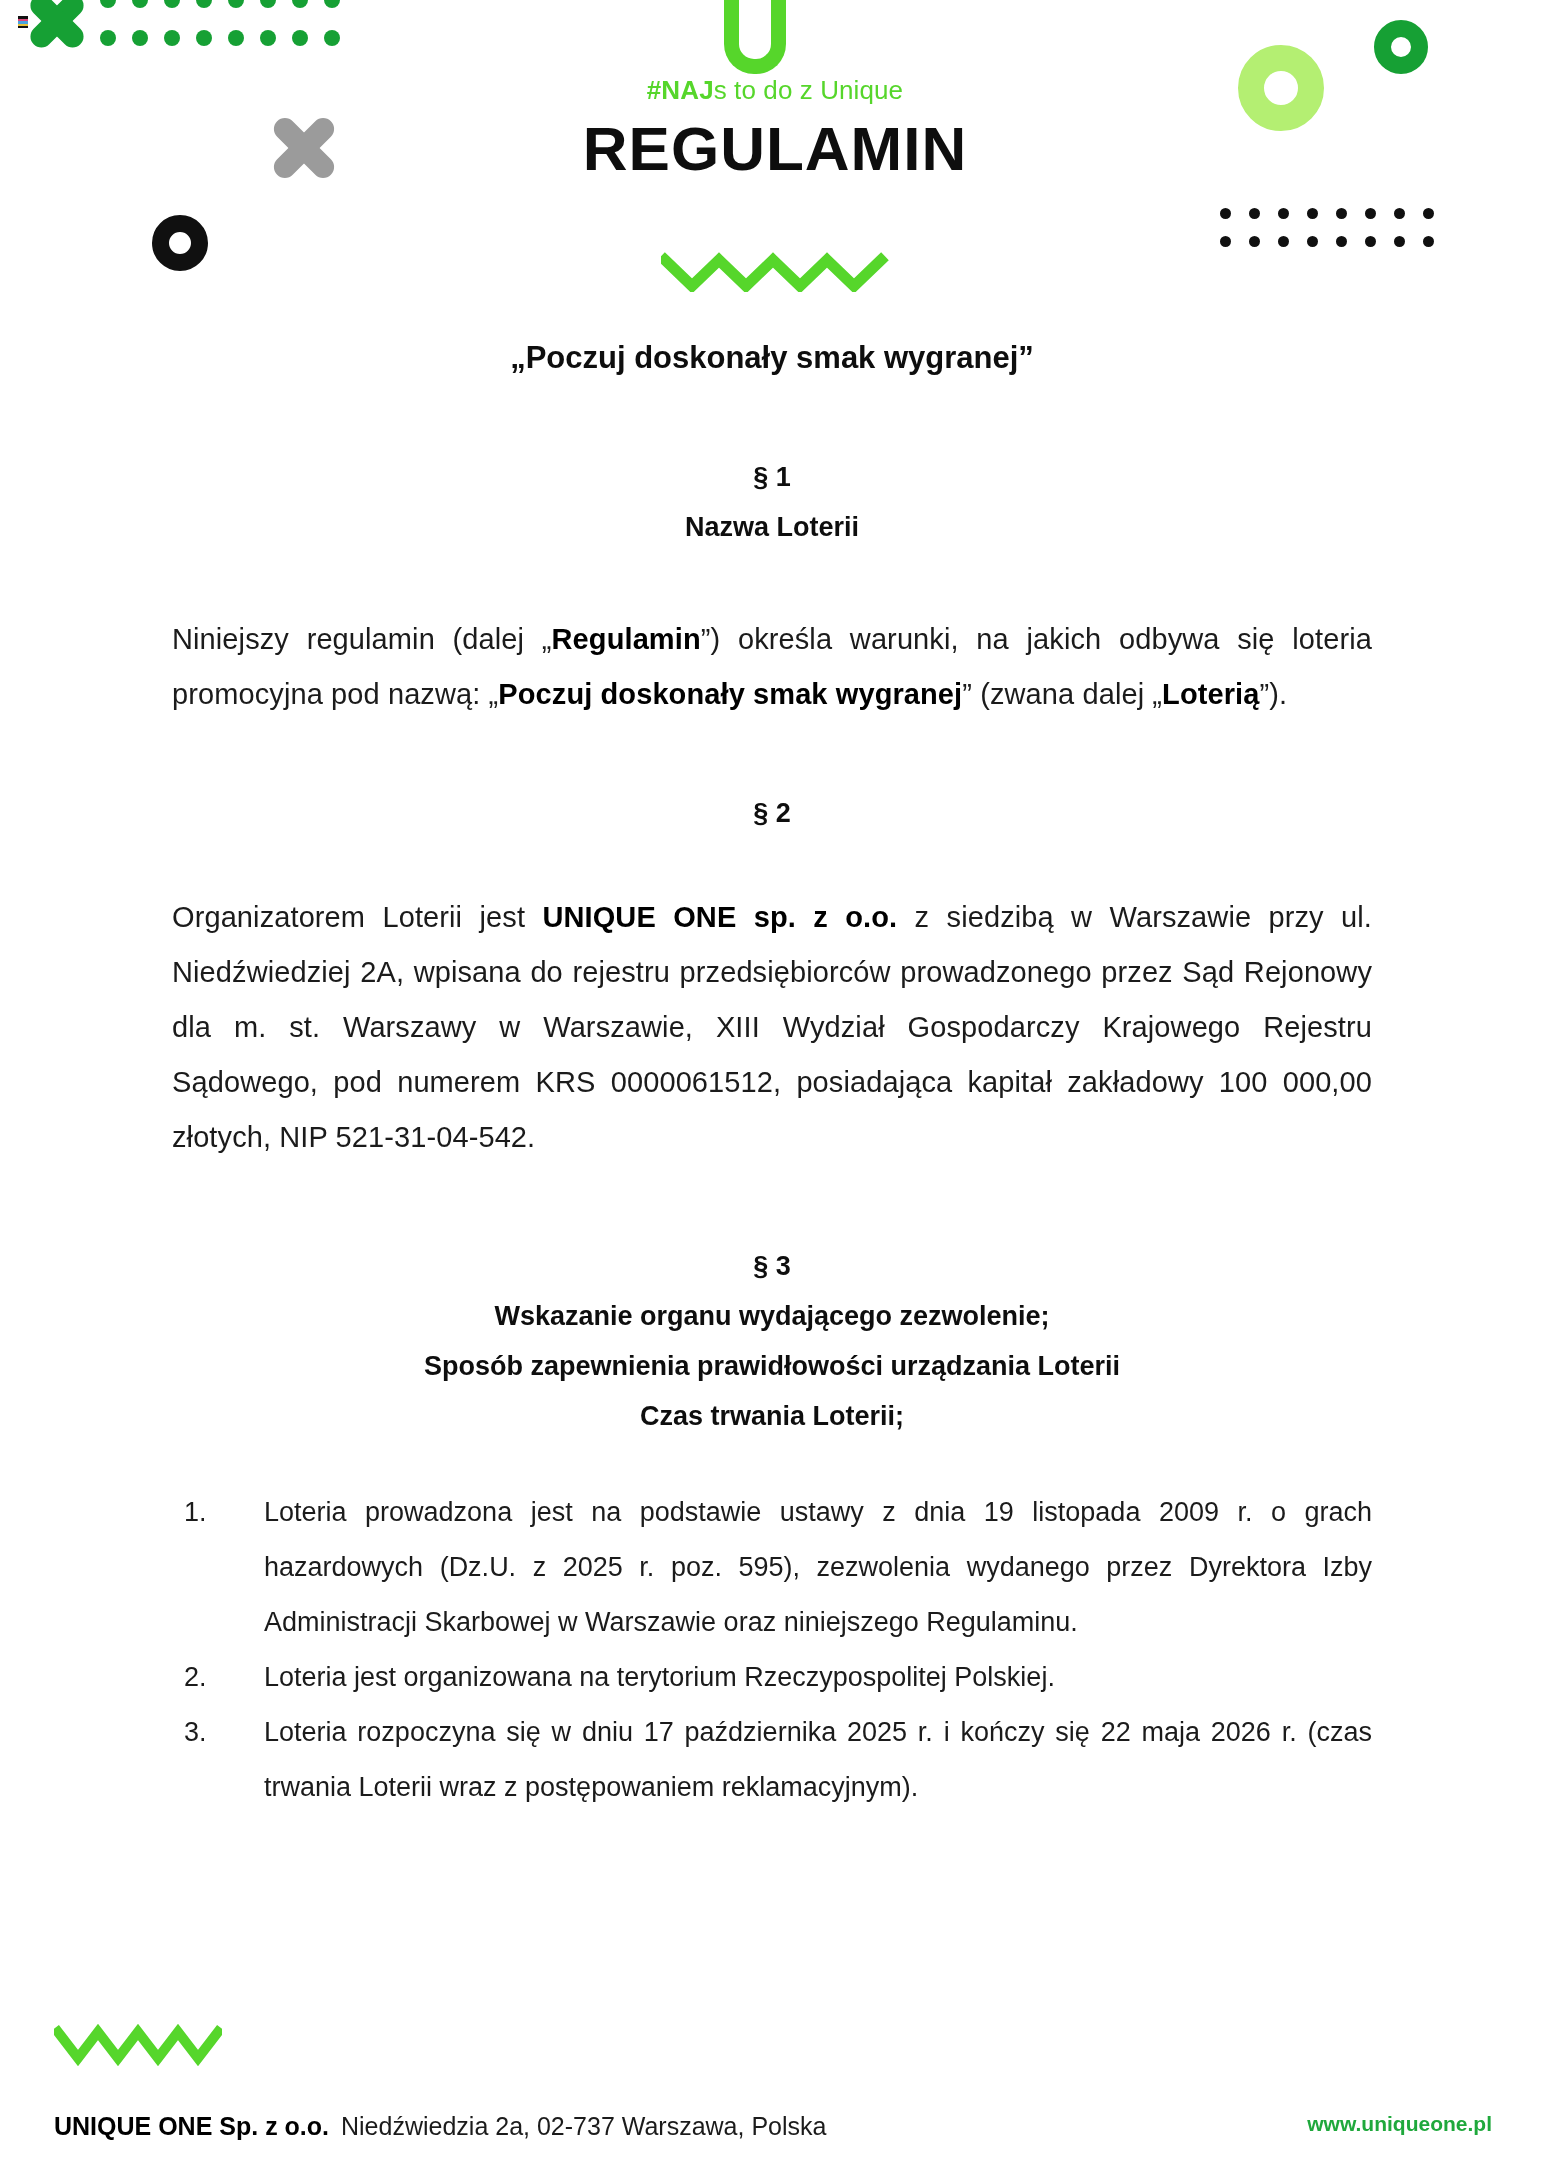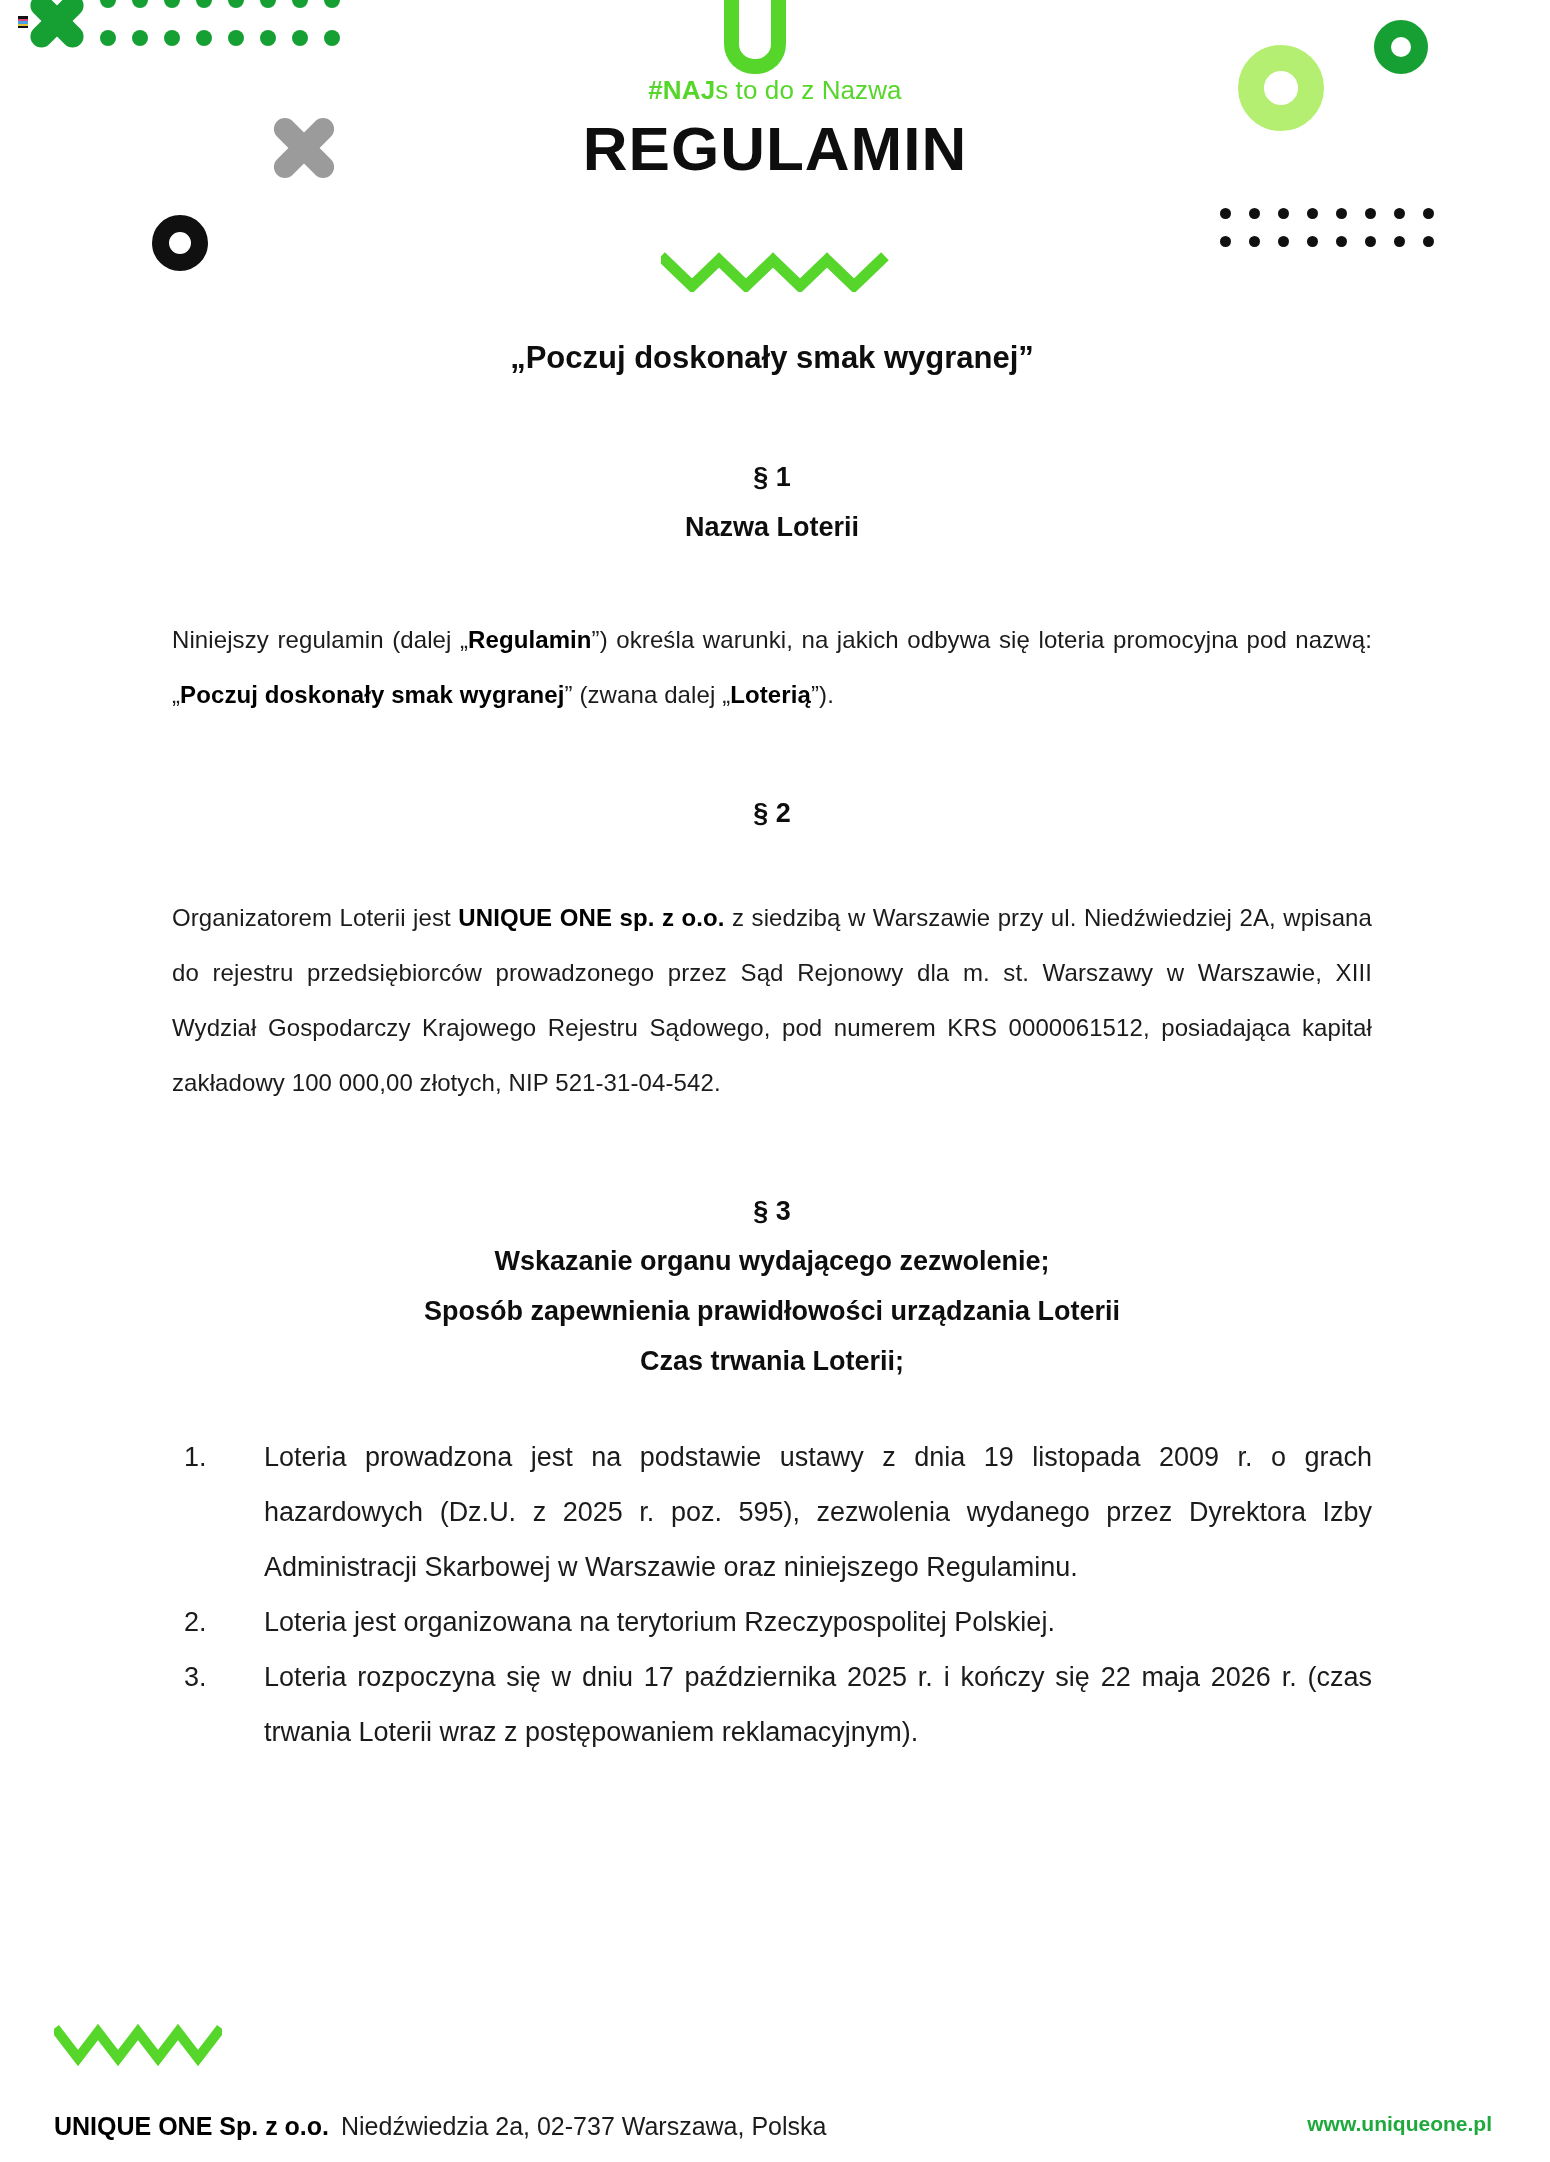--- a/index.html
+++ b/index.html
@@ -128,21 +128,21 @@
     text-align: center;
     font-weight: 700;
     font-size: 27px;
     line-height: 42px;
     color: #0e0e0e;
     margin: 8px;
   }
   .sec-num { margin: 0; }
 
   p.body-par {
-    font-size: 24px;
+    font-size: 29px;
     line-height: 55px;
     text-align: justify;
     color: #1b1b1b;
     margin: 0;
     letter-spacing: .1px;
   }
   p.body-par b, li b { font-weight: 700; color: #000; }
 
   ol.num-list {
     list-style: none;
@@ -268,21 +268,21 @@
       <i style="width:11px;height:11px;"></i>
       <i style="width:11px;height:11px;"></i>
   </div>
 
   <svg class="zigzag" style="left:661px; top:250px;" width="228" height="42" viewBox="0 0 228 42">
     <polyline points="4,10 31,36 58,10 85,36 112,10 139,36 166,10 193,36 220,10" fill="none" stroke="#56d62b" stroke-width="11" stroke-linecap="square" stroke-linejoin="miter"></polyline>
   </svg>
 </div>
 
 <div class="hdr-tag">
-  <b>#NAJ</b><span>s to do z Nazwa</span>
+  <b>#NAJ</b><span>s to do z Unique</span>
 </div>
 <div class="hdr-title">REGULAMIN</div>
 
 <div class="doc">
 
   <div class="subtitle-2">„Poczuj doskonały smak wygranej”</div>
 
   <div class="sp-80"></div>
 
   <div>

